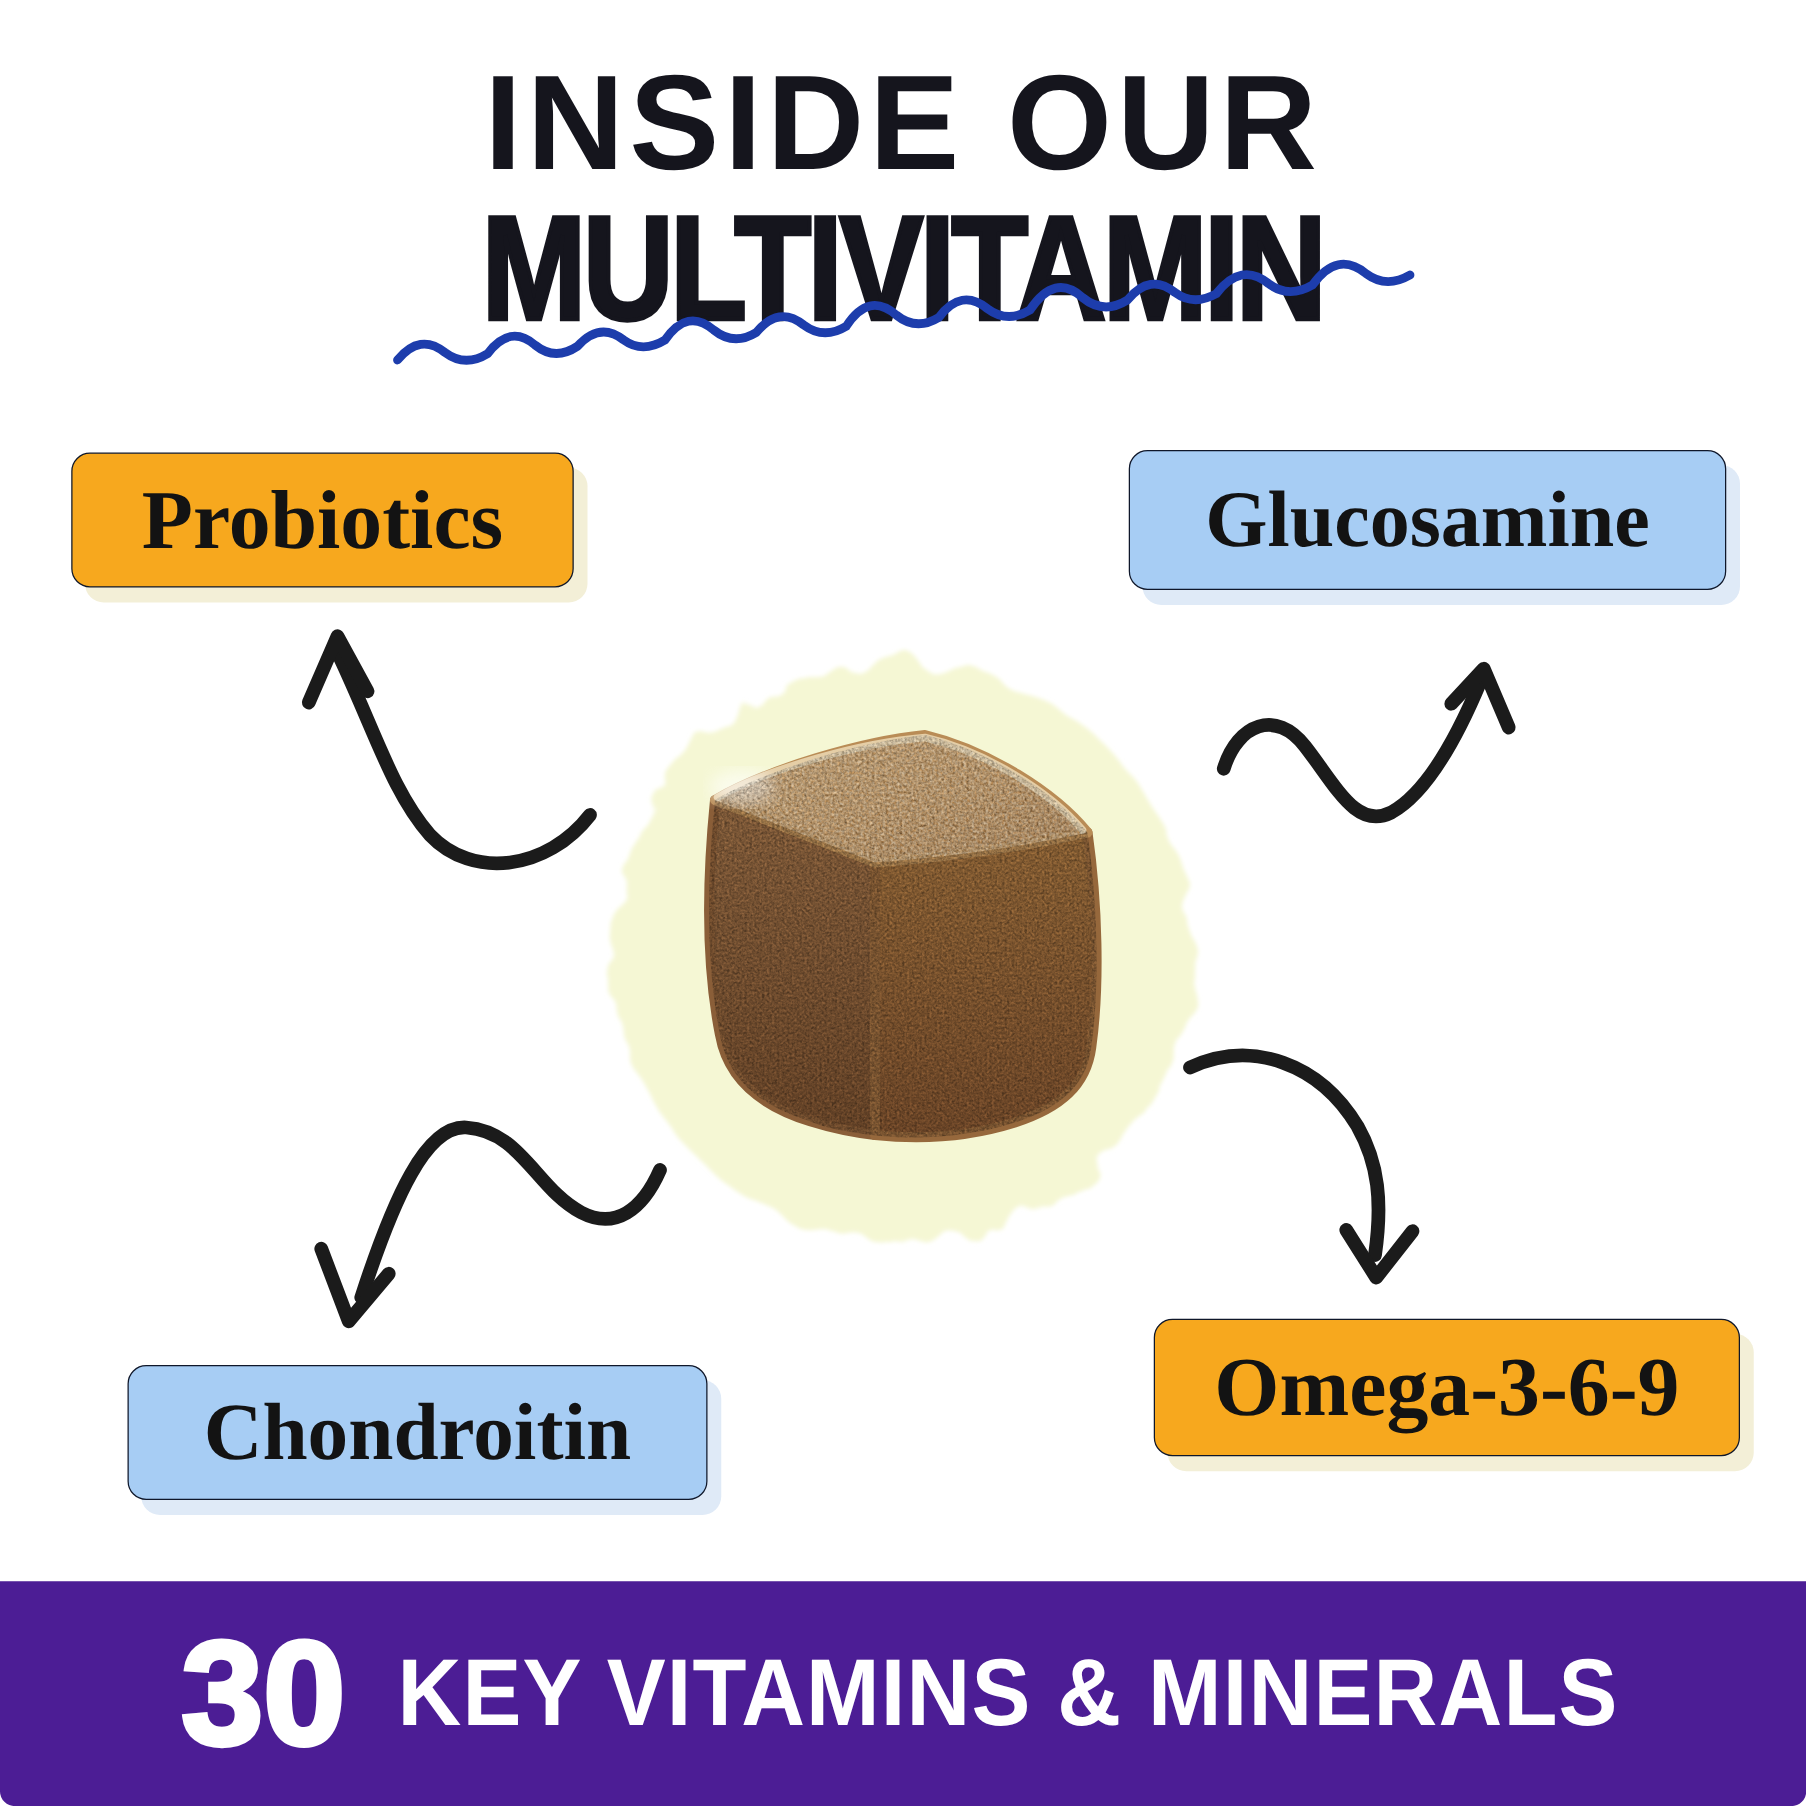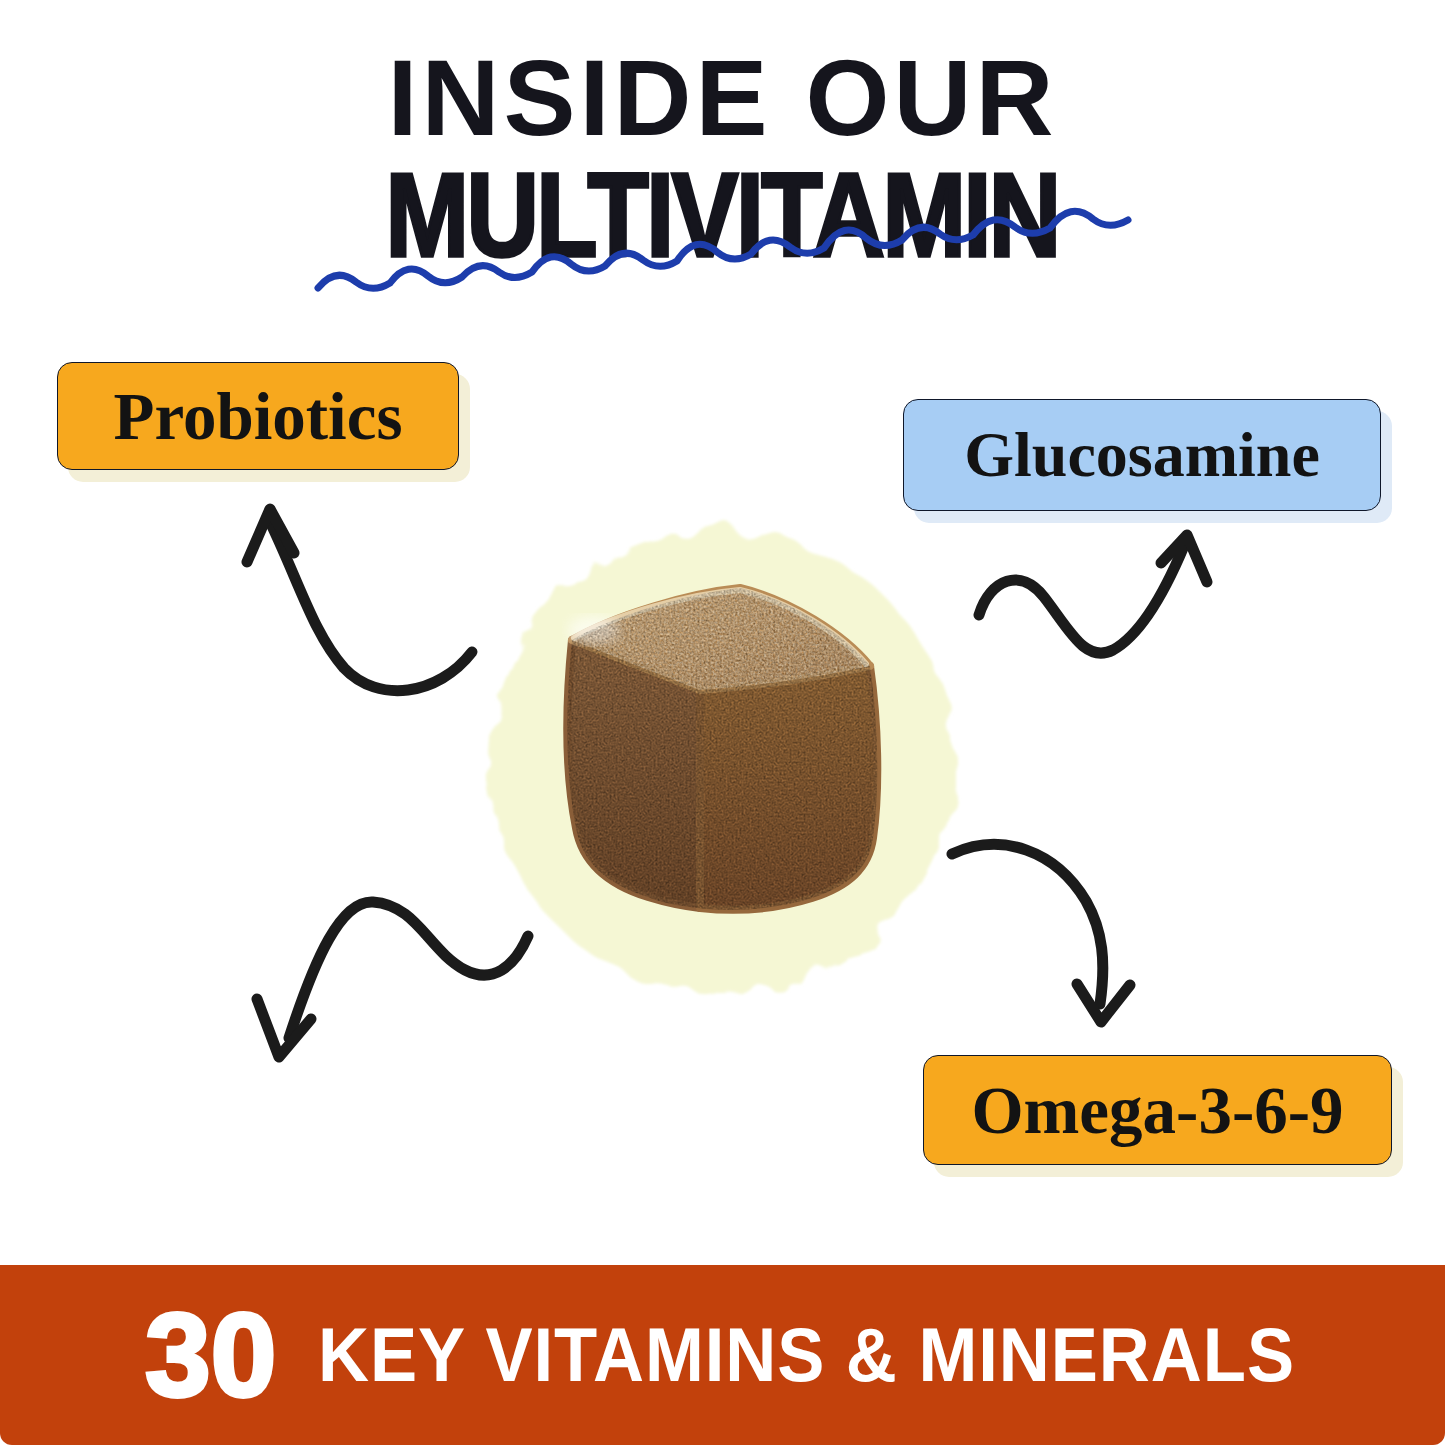--- a/index.html
+++ b/index.html
@@ -23,28 +23,28 @@
   
   .art{position:absolute;left:0;top:0;width:1445px;height:1445px;z-index:1;}
   
   .label{
     position:absolute;z-index:2;display:flex;align-items:center;justify-content:center;
     border:1px solid #0f172a;border-radius:15px;
     font-family:"Liberation Serif",serif;font-weight:bold;color:#131313;
     white-space:nowrap;
   }
   .label.orange{background:#F7A81E;box-shadow:11px 12px 0 0 #f3efd7;}
-  .label.blue{background:#A7CDF4;box-shadow:11px 12px 0 0 #dfeaf7;margin-top:39px;}
+  .label.blue{background:#A7CDF4;box-shadow:11px 12px 0 0 #dfeaf7;}
   .label-probiotics {left:57px; top:362px; width:400px;height:106px;font-size:67px;}
   .label-glucosamine{left:903px;top:360px; width:476px;height:110px;font-size:64px;}
   .label-chondroitin{left:102px;top:1092px;width:462px;height:106px;font-size:65px;}
   .label-omega      {left:885px;top:1055px;width:467px;height:108px;font-size:67px;margin-left:38px;}
   
   .banner{
-    position:absolute;left:0;top:1265px;width:100%;height:180px;background:#c2410c;
+    position:absolute;left:0;top:1265px;width:100%;height:180px;background:#4c1d95;
     z-index:2;display:flex;align-items:center;
   }
   .banner-number{
     margin-left:145px;color:#ffffff;font-size:118px;font-weight:bold;line-height:1;
     -webkit-text-stroke:4px #ffffff;
   }
   .banner-text{
     margin-left:42px;color:#ffffff;font-size:76px;font-weight:bold;line-height:1;
     letter-spacing:1px;transform:scaleX(0.93);transform-origin:left center;
     white-space:nowrap;
@@ -140,20 +140,23 @@
       </g>
     </g>
   </svg>
 
   <div class="label orange label-probiotics">
     <span>Probiotics</span>
   </div>
   <div class="label blue label-glucosamine">
     <span>Glucosamine</span>
   </div>
+  <div class="label blue label-chondroitin">
+    <span>Chondroitin</span>
+  </div>
   <div class="label orange label-omega">
     <span>Omega-3-6-9</span>
   </div>
 
   <div class="banner">
     <span class="banner-number">30</span>
     <span class="banner-text">KEY VITAMINS &amp; MINERALS</span>
   </div>
 
 </div>

